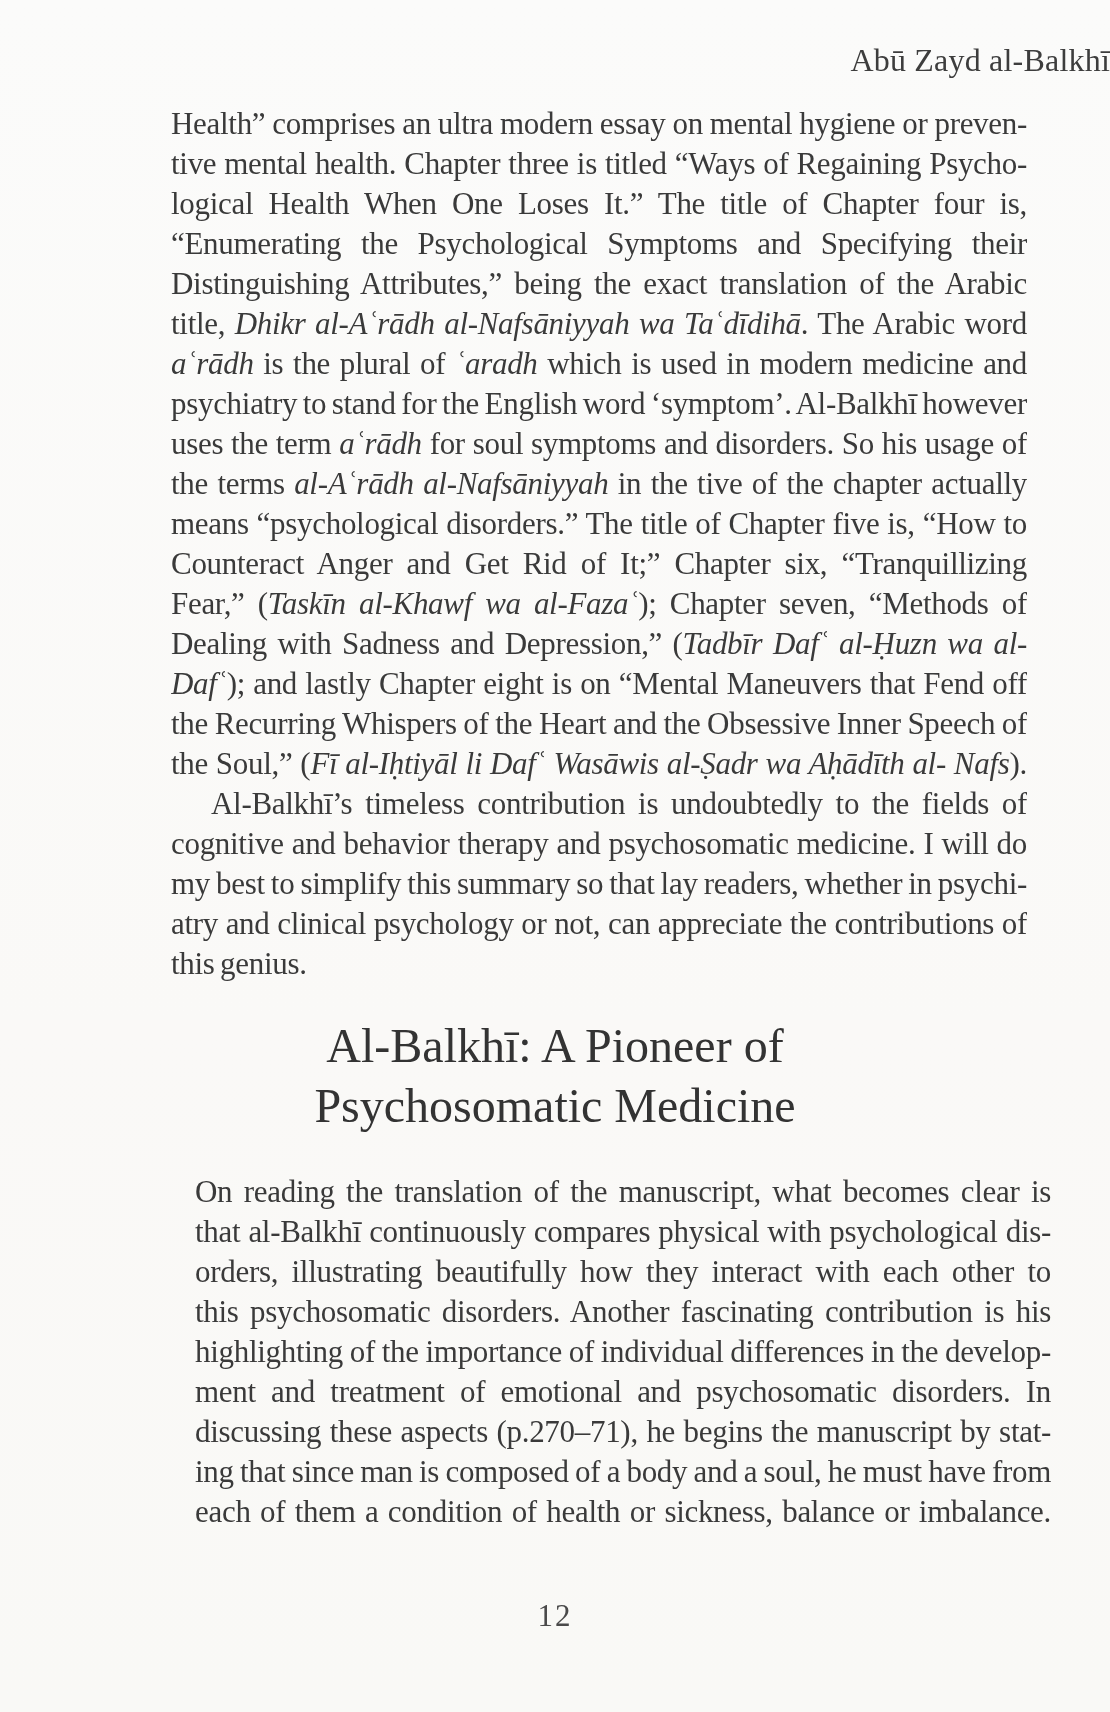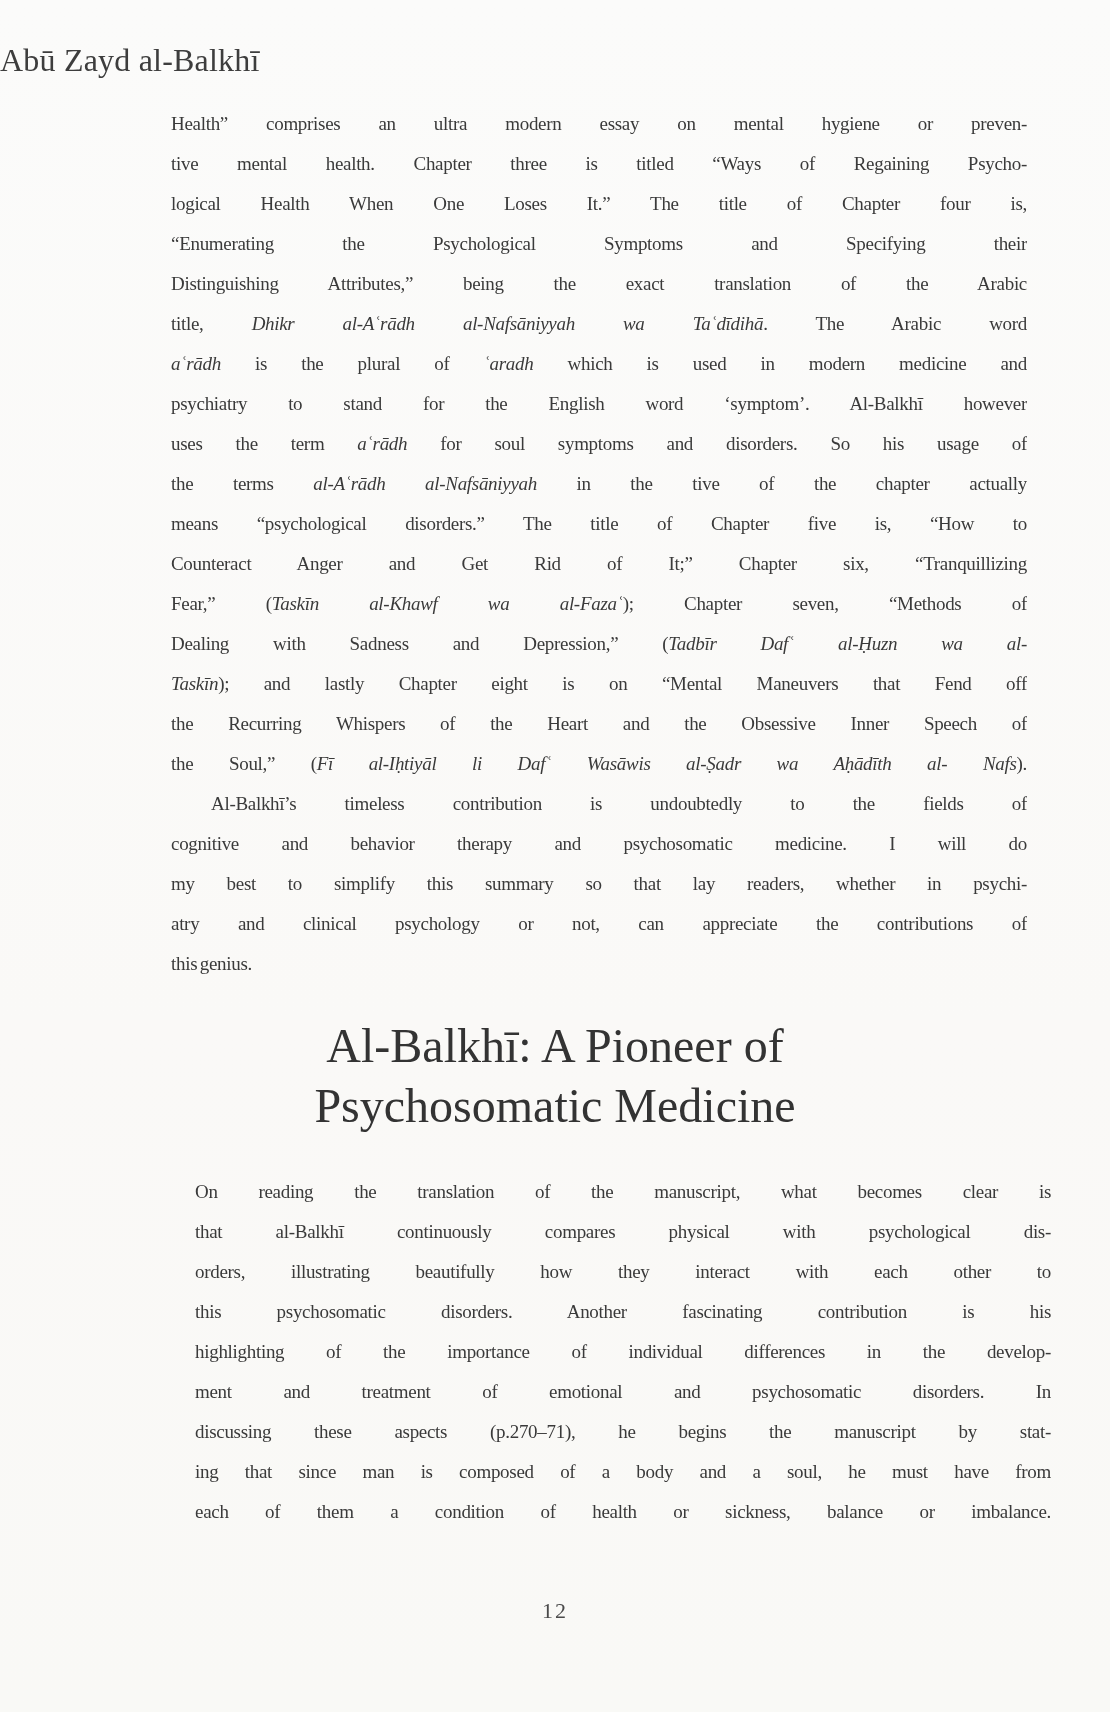--- a/index.html
+++ b/index.html
@@ -9,34 +9,34 @@
     height: 1712px;
     margin: 0 auto;
     background: linear-gradient(180deg, #fbfbfa 0%, #faf9f7 60%, #f9f9f6 100%);
     font-family: "Liberation Serif", "DejaVu Serif", serif;
     color: #3a3a3a;
     overflow: hidden;
   }
   .running-head {
     position: absolute;
     top: 42px; left: 0; width: 100%;
-    text-align: left;
+    text-align: right;
     font-size: 32px;
     color: #3d3d3d;
     letter-spacing: 0.2px;
   }
   .text-block {
     position: absolute;
     left: 171px;
     width: 856px;
   }
   .block1 { top: 104px; }
   .block2 { top: 1172px; margin-left: 24px; }
   .line {
-    font-size: 19px;
+    font-size: 31px;
     line-height: 40px;
     height: 40px;
     letter-spacing: -0.3px;
     word-spacing: -2px;
     text-align: justify;
     text-align-last: justify;
     overflow: hidden;
     color: #3a3a3a;
   }
   .line.last {
@@ -50,21 +50,21 @@
     top: 1016px; left: 0; width: 100%;
     text-align: center;
     font-size: 48px;
     line-height: 60px;
     color: #333333;
   }
   .folio {
     position: absolute;
     top: 1598px; left: 0; width: 100%;
     text-align: center;
-    font-size: 22px;
+    font-size: 31px;
     letter-spacing: 2px;
     color: #4a4a4a;
   }
 </style>
 </head>
 <body>
 
 <div class="page">
   <div class="running-head">Abū Zayd al-Balkhī</div>
 
@@ -76,21 +76,21 @@
       <div class="line"><span>Distinguishing Attributes,” being the exact translation of the Arabic</span></div>
       <div class="line"><span>title, </span><span class="it">Dhikr al-Aʿrādh al-Nafsāniyyah wa Taʿdīdihā</span><span>. The Arabic word</span></div>
       <div class="line"><span class="it">aʿrādh</span><span> is the plural of </span><span class="it">ʿaradh</span><span> which is used in modern medicine and</span></div>
       <div class="line"><span>psychiatry to stand for the English word ‘symptom’. Al-Balkhī however</span></div>
       <div class="line"><span>uses the term </span><span class="it">aʿrādh</span><span> for soul symptoms and disorders. So his usage of</span></div>
       <div class="line"><span>the terms </span><span class="it">al-Aʿrādh al-Nafsāniyyah</span><span> in the tive of the chapter actually</span></div>
       <div class="line"><span>means “psychological disorders.” The title of Chapter five is, “How to</span></div>
       <div class="line"><span>Counteract Anger and Get Rid of It;” Chapter six, “Tranquillizing</span></div>
       <div class="line"><span>Fear,” (</span><span class="it">Taskīn al-Khawf wa al-Fazaʿ</span><span>); Chapter seven, “Methods of</span></div>
       <div class="line"><span>Dealing with Sadness and Depression,” (</span><span class="it">Tadbīr Dafʿ al-Ḥuzn wa al-</span></div>
-      <div class="line"><span class="it">Taskīn</span><span>); and lastly Chapter eight is on “Mental Maneuvers that Fend off</span></div>
+      <div class="line"><span class="it">Dafʿ</span><span>); and lastly Chapter eight is on “Mental Maneuvers that Fend off</span></div>
       <div class="line"><span>the Recurring Whispers of the Heart and the Obsessive Inner Speech of</span></div>
       <div class="line"><span>the Soul,” (</span><span class="it">Fī al-Iḥtiyāl li Dafʿ Wasāwis al-Ṣadr wa Aḥādīth al- Nafs</span><span>).</span></div>
       <div class="line indent"><span>Al-Balkhī’s timeless contribution is undoubtedly to the fields of</span></div>
       <div class="line"><span>cognitive and behavior therapy and psychosomatic medicine. I will do</span></div>
       <div class="line"><span>my best to simplify this summary so that lay readers, whether in psychi-</span></div>
       <div class="line"><span>atry and clinical psychology or not, can appreciate the contributions of</span></div>
       <div class="line last"><span>this genius.</span></div>
     </div>
 
   <div class="section-heading">

